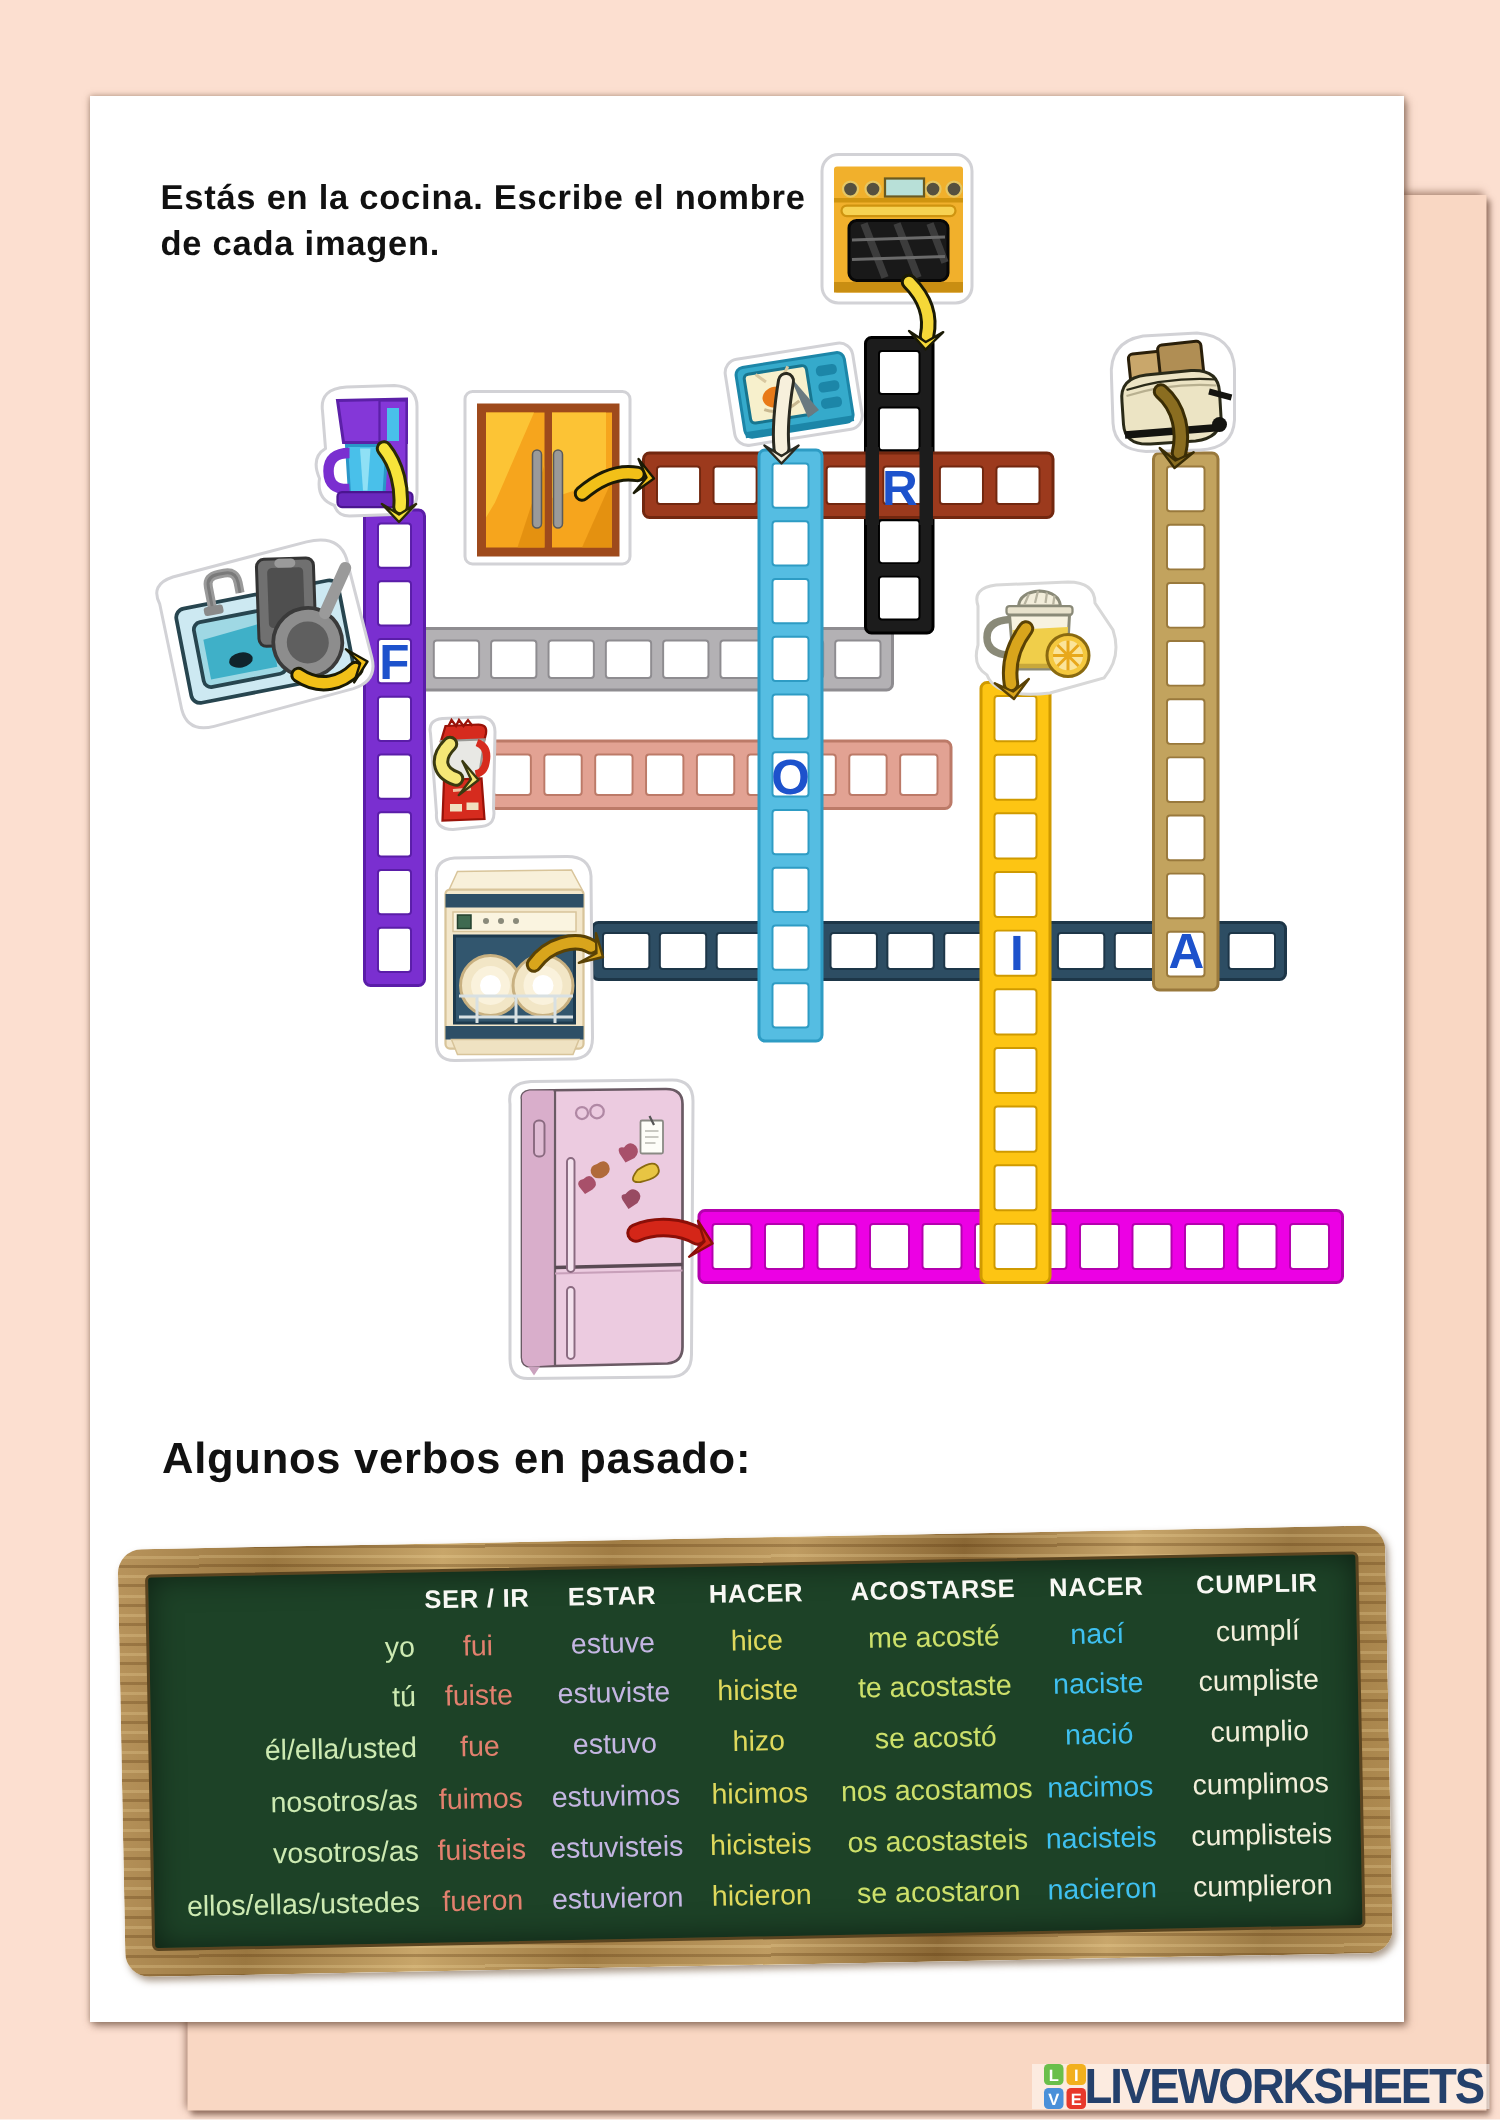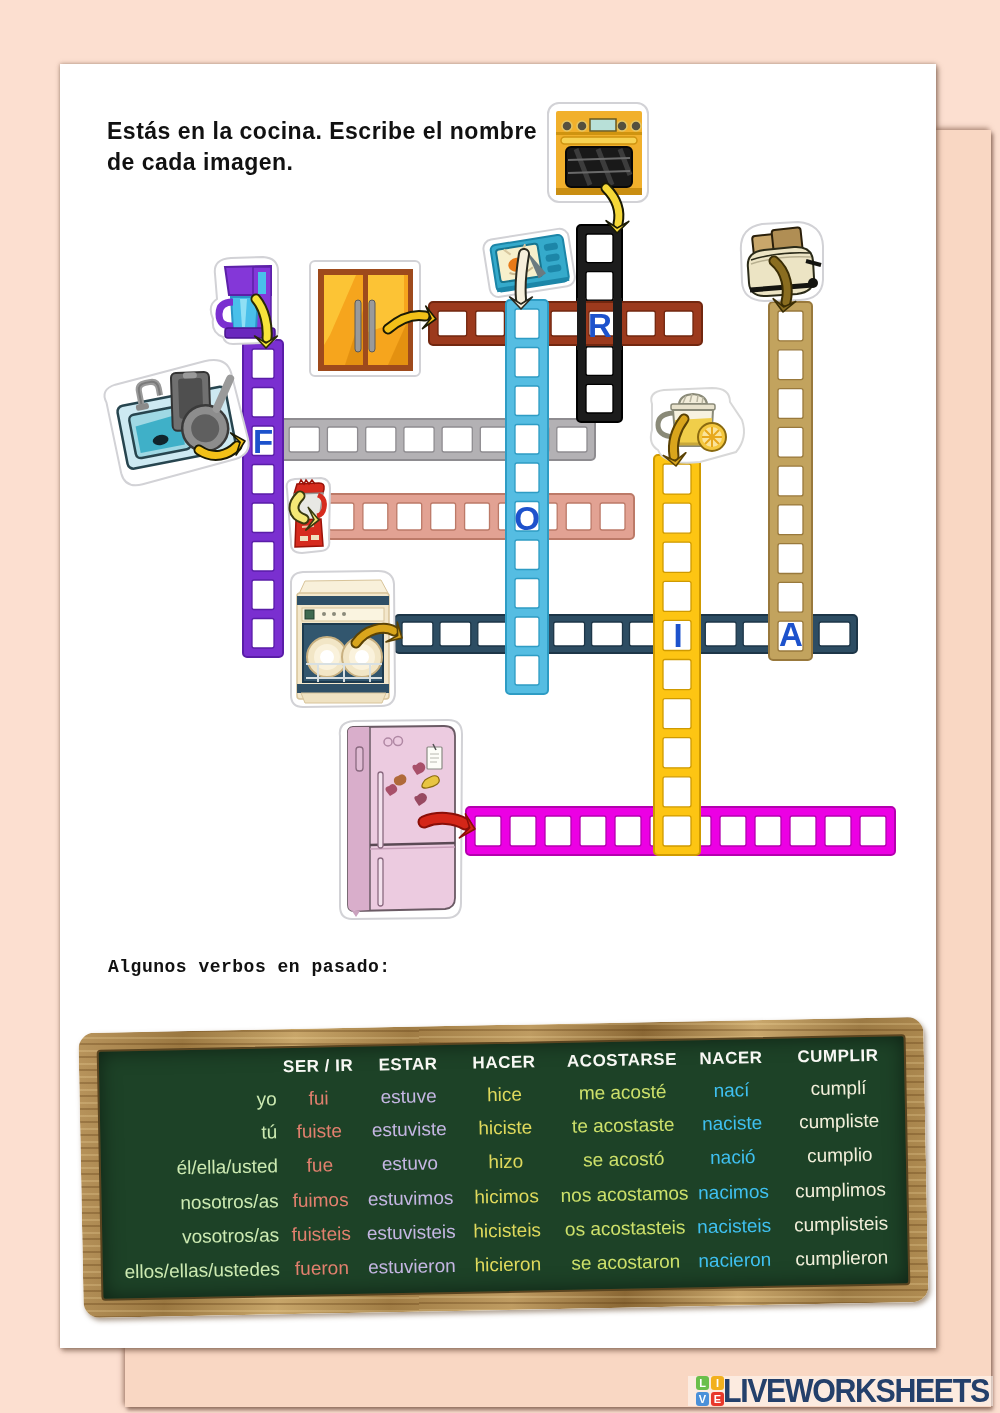--- a/index.html
+++ b/index.html
@@ -4,21 +4,21 @@
 <title>Worksheet</title>
 <style>
   html,body{margin:0;padding:0;}
   body{width:1000px;height:1413px;position:relative;background:#fcdfd0;font-family:"Liberation Sans",sans-serif;overflow:hidden;}
   .backsheet{position:absolute;left:125px;top:130px;width:866px;height:1277px;background:#f9d7c3;
      box-shadow:-2px -2px 5px rgba(110,70,50,.55), 2px 3px 4px rgba(95,60,45,.65);}
   .page{position:absolute;left:60px;top:64px;width:876px;height:1284px;background:#ffffff;
      box-shadow:0 0 4px rgba(110,80,60,.55), 2px 3px 5px rgba(100,70,55,.55);}
   .title{position:absolute;left:107px;top:116px;width:520px;font-size:23px;font-weight:bold;color:#111;
      letter-spacing:.5px;line-height:31px;}
-  .subtitle{position:absolute;left:108px;top:957px;font-size:18px;font-weight:bold;color:#111;letter-spacing:.5px;font-family:Liberation Mono, monospace;}
+  .subtitle{position:absolute;left:108px;top:957px;font-size:29px;font-weight:bold;color:#111;letter-spacing:.5px;}
   .board{position:absolute;left:81px;top:1025px;width:845px;height:285px;transform:rotate(-1.1deg);
      background:
        repeating-linear-gradient(1deg, rgba(90,55,15,.30) 0 2px, rgba(0,0,0,0) 2px 6px, rgba(252,228,170,.22) 6px 8px, rgba(0,0,0,0) 8px 13px),
        linear-gradient(95deg,#b8945c 0%,#9a7740 12%,#c8a66a 25%,#a07c44 38%,#bf9c62 52%,#8a6734 65%,#c9a76c 78%,#9c7a44 90%,#b08c52 100%);
      border-radius:16px;box-shadow:2px 3px 5px rgba(90,60,30,.5);}
   .green{position:absolute;left:18px;top:17px;right:18px;bottom:17px;background:#1d4227;border-radius:4px;
      border:2px solid #5a4420;box-shadow:inset 0 0 20px rgba(0,0,0,.5);}
   .cell{position:absolute;transform:translate(-50%,-50%);white-space:nowrap;font-size:19px;}
   .hdr{font-weight:bold;color:#f8f8f4;font-size:17px;letter-spacing:.5px;}
   .lbl{color:#cdeab2;}

